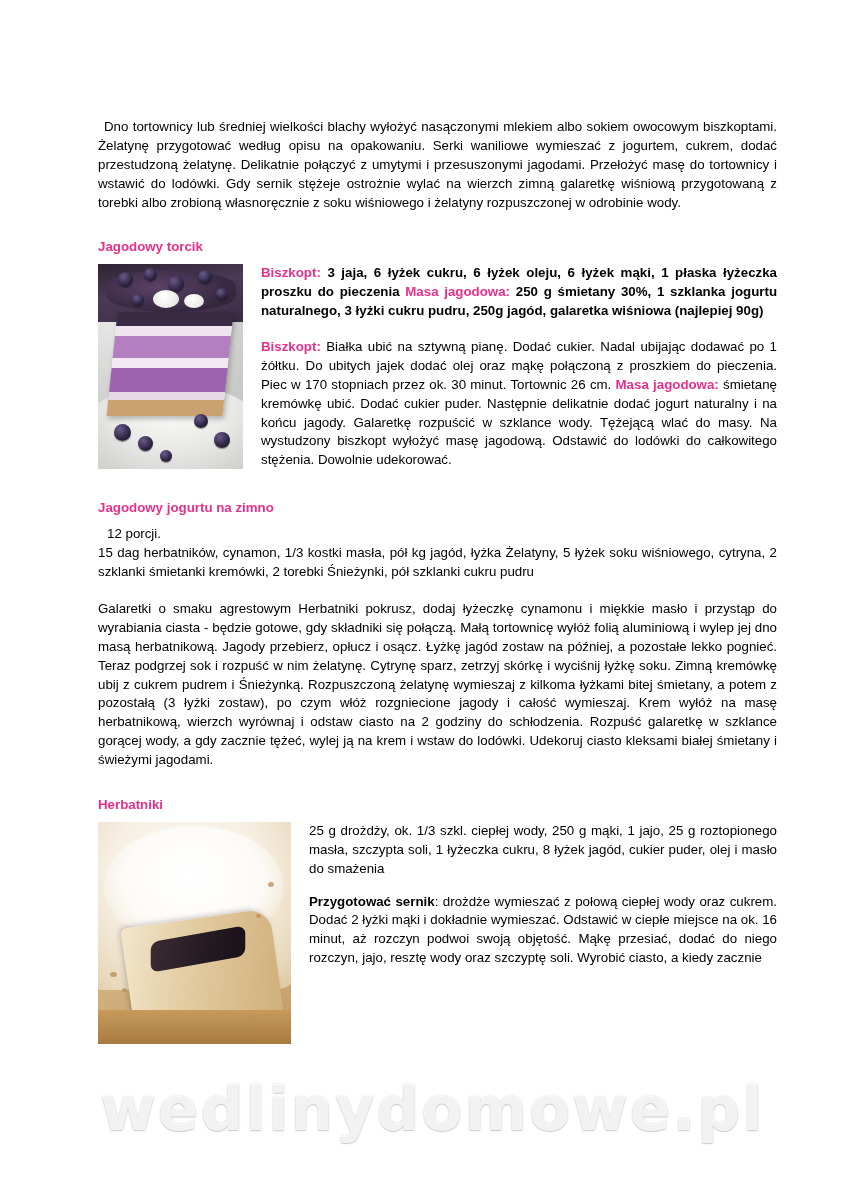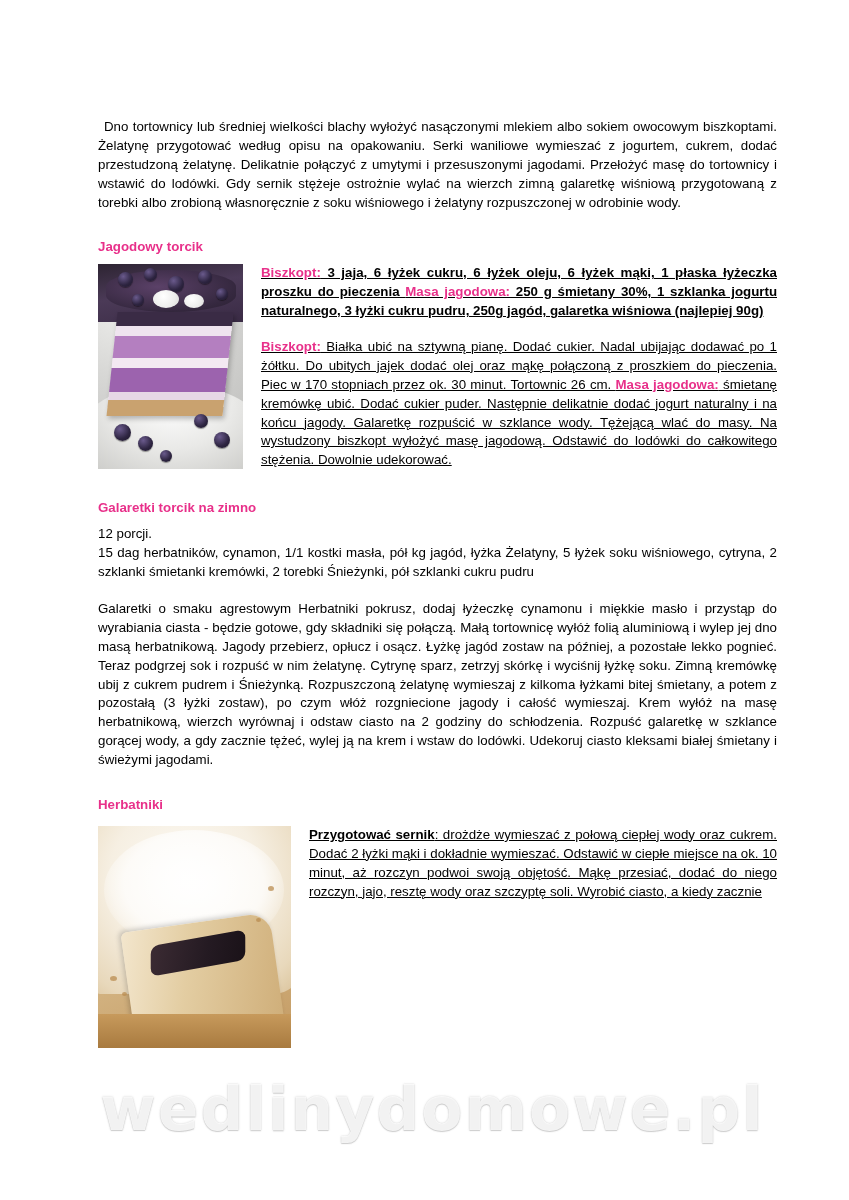--- a/index.html
+++ b/index.html
@@ -46,21 +46,20 @@
   .bold {
     font-weight: bold;
   }
   .pink {
     color: #e8308a;
     font-weight: bold;
   }
   .recipe-block {
     position: relative;
     min-height: 0;
-    text-decoration: underline;
   }
   .figure {
     float: left;
     margin: 0 18px 4px 0;
     line-height: 0;
   }
   .clearfix::after {
     content: "";
     display: block;
     clear: both;
@@ -195,20 +194,21 @@
     pointer-events: none;
     white-space: nowrap;
   }
   .body-text-block {
     font-size: 13.3px;
     line-height: 1.42;
     text-align: justify;
   }
   .list-line {
     text-align: left;
+    margin-left: 9px;
   }
 </style>
 </head>
 <body>
 
 <div class="page">
 
   <p class="para indent-first">Dno tortownicy lub średniej wielkości blachy wyłożyć nasączonymi mlekiem albo sokiem owocowym biszkoptami. Żelatynę przygotować według opisu na opakowaniu. Serki waniliowe wymieszać z jogurtem, cukrem, dodać przestudzoną żelatynę. Delikatnie połączyć z umytymi i przesuszonymi jagodami. Przełożyć masę do tortownicy i wstawić do lodówki. Gdy sernik stężeje ostrożnie wylać na wierzch zimną galaretkę wiśniową przygotowaną z torebki albo zrobioną własnoręcznie z soku wiśniowego i żelatyny rozpuszczonej w odrobinie wody.</p>
 
   <h2 class="heading heading-spacer-top">Jagodowy torcik</h2>
@@ -238,44 +238,45 @@
 
     <p class="body-text-block">
       <span class="pink">Biszkopt:</span><span class="bold"> 3 jaja, 6 łyżek cukru, 6 łyżek oleju, 6 łyżek mąki, 1 płaska łyżeczka proszku do pieczenia </span><span class="pink">Masa jagodowa:</span><span class="bold"> 250 g śmietany 30%, 1 szklanka jogurtu naturalnego, 3 łyżki cukru pudru, 250g jagód, galaretka wiśniowa (najlepiej 90g)</span>
     </p>
 
     <p class="body-text-block" style="margin-top:17px;">
       <span class="pink">Biszkopt:</span><span> Białka ubić na sztywną pianę. Dodać cukier. Nadal ubijając dodawać po 1 żółtku. Do ubitych jajek dodać olej oraz mąkę połączoną z proszkiem do pieczenia. Piec w 170 stopniach przez ok. 30 minut. Tortownic 26 cm. </span><span class="pink">Masa jagodowa:</span><span> śmietanę kremówkę ubić. Dodać cukier puder. Następnie delikatnie dodać jogurt naturalny i na końcu jagody. Galaretkę rozpuścić w szklance wody. Tężejącą wlać do masy. Na wystudzony biszkopt wyłożyć masę jagodową. Odstawić do lodówki do całkowitego stężenia. Dowolnie udekorować.</span>
     </p>
   </div>
 
-  <h2 class="heading heading-spacer-top">Galaretki torcik na zimno</h2>
+  <h2 class="heading heading-spacer-top">Jagodowy jogurtu na zimno</h2>
 
   <p class="list-line" style="font-size:13.3px; line-height:1.42;">12 porcji.</p>
-  <p class="body-text-block" style="margin-bottom:13px;">15 dag herbatników, cynamon, 1/1 kostki masła, pół kg jagód, łyżka Żelatyny, 5 łyżek soku wiśniowego, cytryna, 2 szklanki śmietanki kremówki, 2 torebki Śnieżynki, pół szklanki cukru pudru</p>
+  <p class="body-text-block" style="margin-bottom:13px;">15 dag herbatników, cynamon, 1/3 kostki masła, pół kg jagód, łyżka Żelatyny, 5 łyżek soku wiśniowego, cytryna, 2 szklanki śmietanki kremówki, 2 torebki Śnieżynki, pół szklanki cukru pudru</p>
   <p class="body-text-block" style="margin-top:18px;">Galaretki o smaku agrestowym Herbatniki pokrusz, dodaj łyżeczkę cynamonu i miękkie masło i przystąp do wyrabiania ciasta - będzie gotowe, gdy składniki się połączą. Małą tortownicę wyłóż folią aluminiową i wylep jej dno masą herbatnikową. Jagody przebierz, opłucz i osącz. Łyżkę jagód zostaw na później, a pozostałe lekko pognieć. Teraz podgrzej sok i rozpuść w nim żelatynę. Cytrynę sparz, zetrzyj skórkę i wyciśnij łyżkę soku. Zimną kremówkę ubij z cukrem pudrem i Śnieżynką. Rozpuszczoną żelatynę wymieszaj z kilkoma łyżkami bitej śmietany, a potem z pozostałą (3 łyżki zostaw), po czym włóż rozgniecione jagody i całość wymieszaj. Krem wyłóż na masę herbatnikową, wierzch wyrównaj i odstaw ciasto na 2 godziny do schłodzenia. Rozpuść galaretkę w szklance gorącej wody, a gdy zacznie tężeć, wylej ją na krem i wstaw do lodówki. Udekoruj ciasto kleksami białej śmietany i świeżymi jagodami.</p>
 
   <h2 class="heading heading-spacer-top">Herbatniki</h2>
 
   <div class="recipe-block clearfix">
     <div class="figure">
       <div class="photo2">
         <div class="p2-bg"></div>
         <div class="p2-cake"></div>
         <div class="p2-sugar"></div>
         <div class="p2-slice"></div>
         <div class="p2-filling"></div>
         <div class="p2-crust"></div>
         <div class="p2-crumb" style="left:12px; top:150px; width:7px; height:5px;"></div>
         <div class="p2-crumb" style="left:24px; top:166px; width:5px; height:4px;"></div>
         <div class="p2-crumb" style="left:170px; top:60px; width:6px; height:5px;"></div>
         <div class="p2-crumb" style="left:158px; top:92px; width:5px; height:4px;"></div>
       </div>
     </div>
 
+    <p class="body-text-block">25 g drożdży, ok. 1/3 szkl. ciepłej wody, 250 g mąki, 1 jajo, 25 g roztopionego masła, szczypta soli, 1 łyżeczka cukru, 8 łyżek jagód, cukier puder, olej i masło do smażenia</p>
 
     <p class="body-text-block" style="margin-top:14px;">
-      <span class="bold">Przygotować sernik</span><span>: drożdże wymieszać z połową ciepłej wody oraz cukrem. Dodać 2 łyżki mąki i dokładnie wymieszać. Odstawić w ciepłe miejsce na ok. 10 minut, aż rozczyn podwoi swoją objętość. Mąkę przesiać, dodać do niego rozczyn, jajo, resztę wody oraz szczyptę soli. Wyrobić ciasto, a kiedy zacznie</span>
+      <span class="bold">Przygotować sernik</span><span>: drożdże wymieszać z połową ciepłej wody oraz cukrem. Dodać 2 łyżki mąki i dokładnie wymieszać. Odstawić w ciepłe miejsce na ok. 16 minut, aż rozczyn podwoi swoją objętość. Mąkę przesiać, dodać do niego rozczyn, jajo, resztę wody oraz szczyptę soli. Wyrobić ciasto, a kiedy zacznie</span>
     </p>
   </div>
 
   <div class="watermark">wedlinydomowe.pl</div>
 </div>
 
 </body></html>

